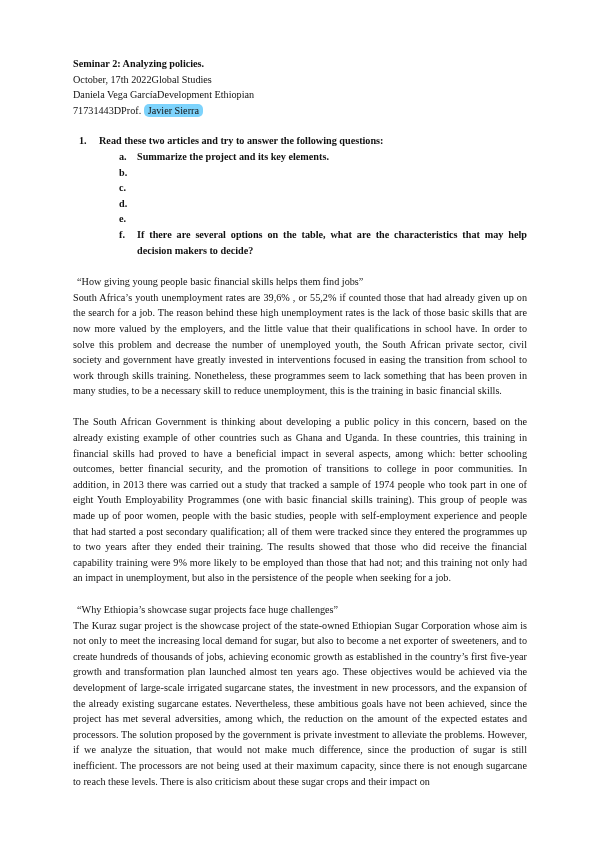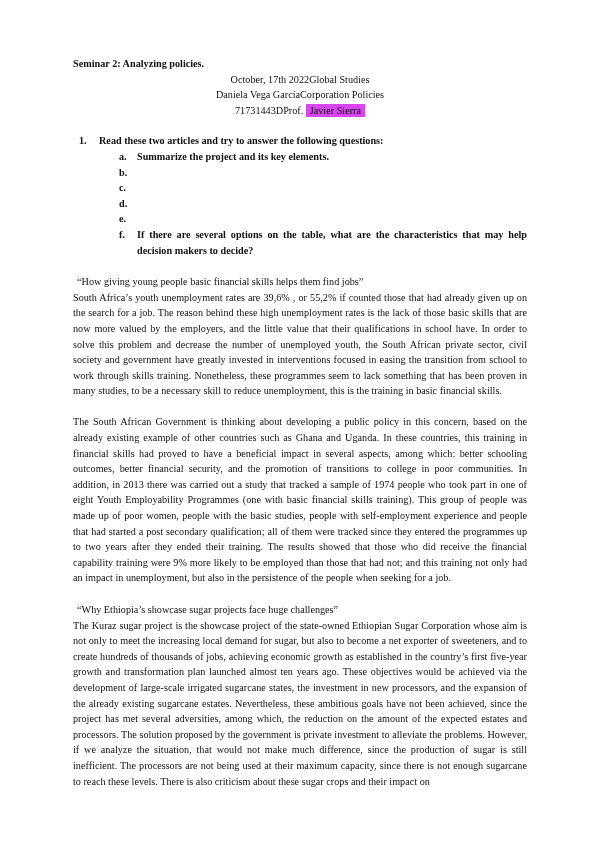--- a/index.html
+++ b/index.html
@@ -25,33 +25,33 @@
     .content {
       position: absolute;
       left: 73px;
       top: 34px;
       width: 454px;
       font-size: 10.2px;
       line-height: 15.6px;
     }
     .header-row {
       display: flex;
-      justify-content: center;
+      justify-content: flex-start;
       height: 15.6px;
     }
     .title {
       font-weight: bold;
       height: 15.6px;
     }
     .right-col {
       text-align: right;
     }
     .highlight {
-      background: #d946ef;
-      border-radius: 0;
+      background: #7dd3fc;
+      border-radius: 5px;
       padding: 1px 4px;
     }
     .questions {
       margin-top: 15px;
       font-weight: bold;
     }
     .q-main {
       display: flex;
       padding-left: 6px;
     }
@@ -95,21 +95,21 @@
   <div class="content">
 
     <div class="title">Seminar 2: Analyzing policies.</div>
 
     <div class="header-row">
       <span>October, 17th 2022</span>
       <span class="right-col">Global Studies</span>
     </div>
     <div class="header-row">
       <span>Daniela Vega García</span>
-      <span class="right-col">Corporation Policies</span>
+      <span class="right-col">Development Ethiopian</span>
     </div>
     <div class="header-row">
       <span>71731443D</span>
       <span class="right-col"><span>Prof.</span> <span class="highlight">Javier Sierra</span></span>
     </div>
 
     <div class="questions">
       <div class="q-main">
         <span class="num">1.</span>
         <span>Read these two articles and try to answer the following questions:</span>

